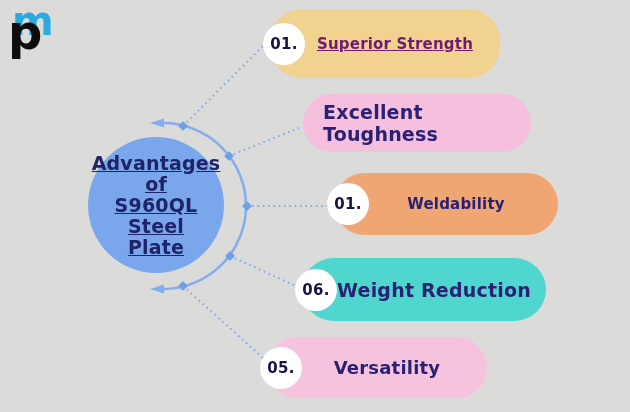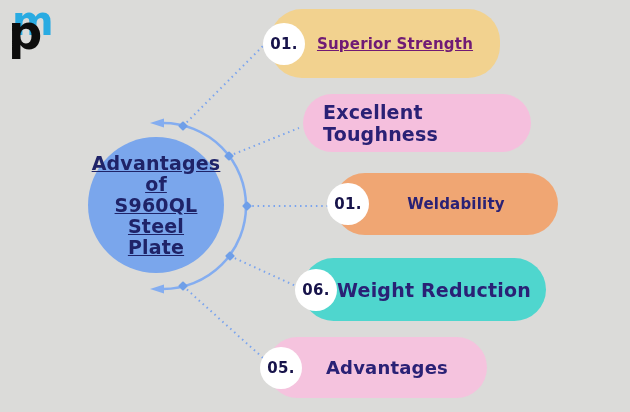--- a/index.html
+++ b/index.html
@@ -110,16 +110,16 @@
     <span class="num-circle" style="background: rgb(255, 255, 255);">
       <span class="num-text" style="color: rgb(23, 19, 74);">06.</span>
     </span>
     <span class="pill-label" style="color: rgb(42, 33, 117);">Weight Reduction</span>
   </div>
 
   <div class="pill pill-5" style="background: rgb(245, 195, 222);">
     <span class="num-circle" style="background: rgb(255, 255, 255); align-items: center;">
       <span class="num-text" style="color: rgb(23, 19, 74);">05.</span>
     </span>
-    <span class="pill-label" style="color: rgb(42, 33, 117);">Advantages</span>
+    <span class="pill-label" style="color: rgb(42, 33, 117);">Versatility</span>
   </div>
 
 </div>
 
 </body></html>

